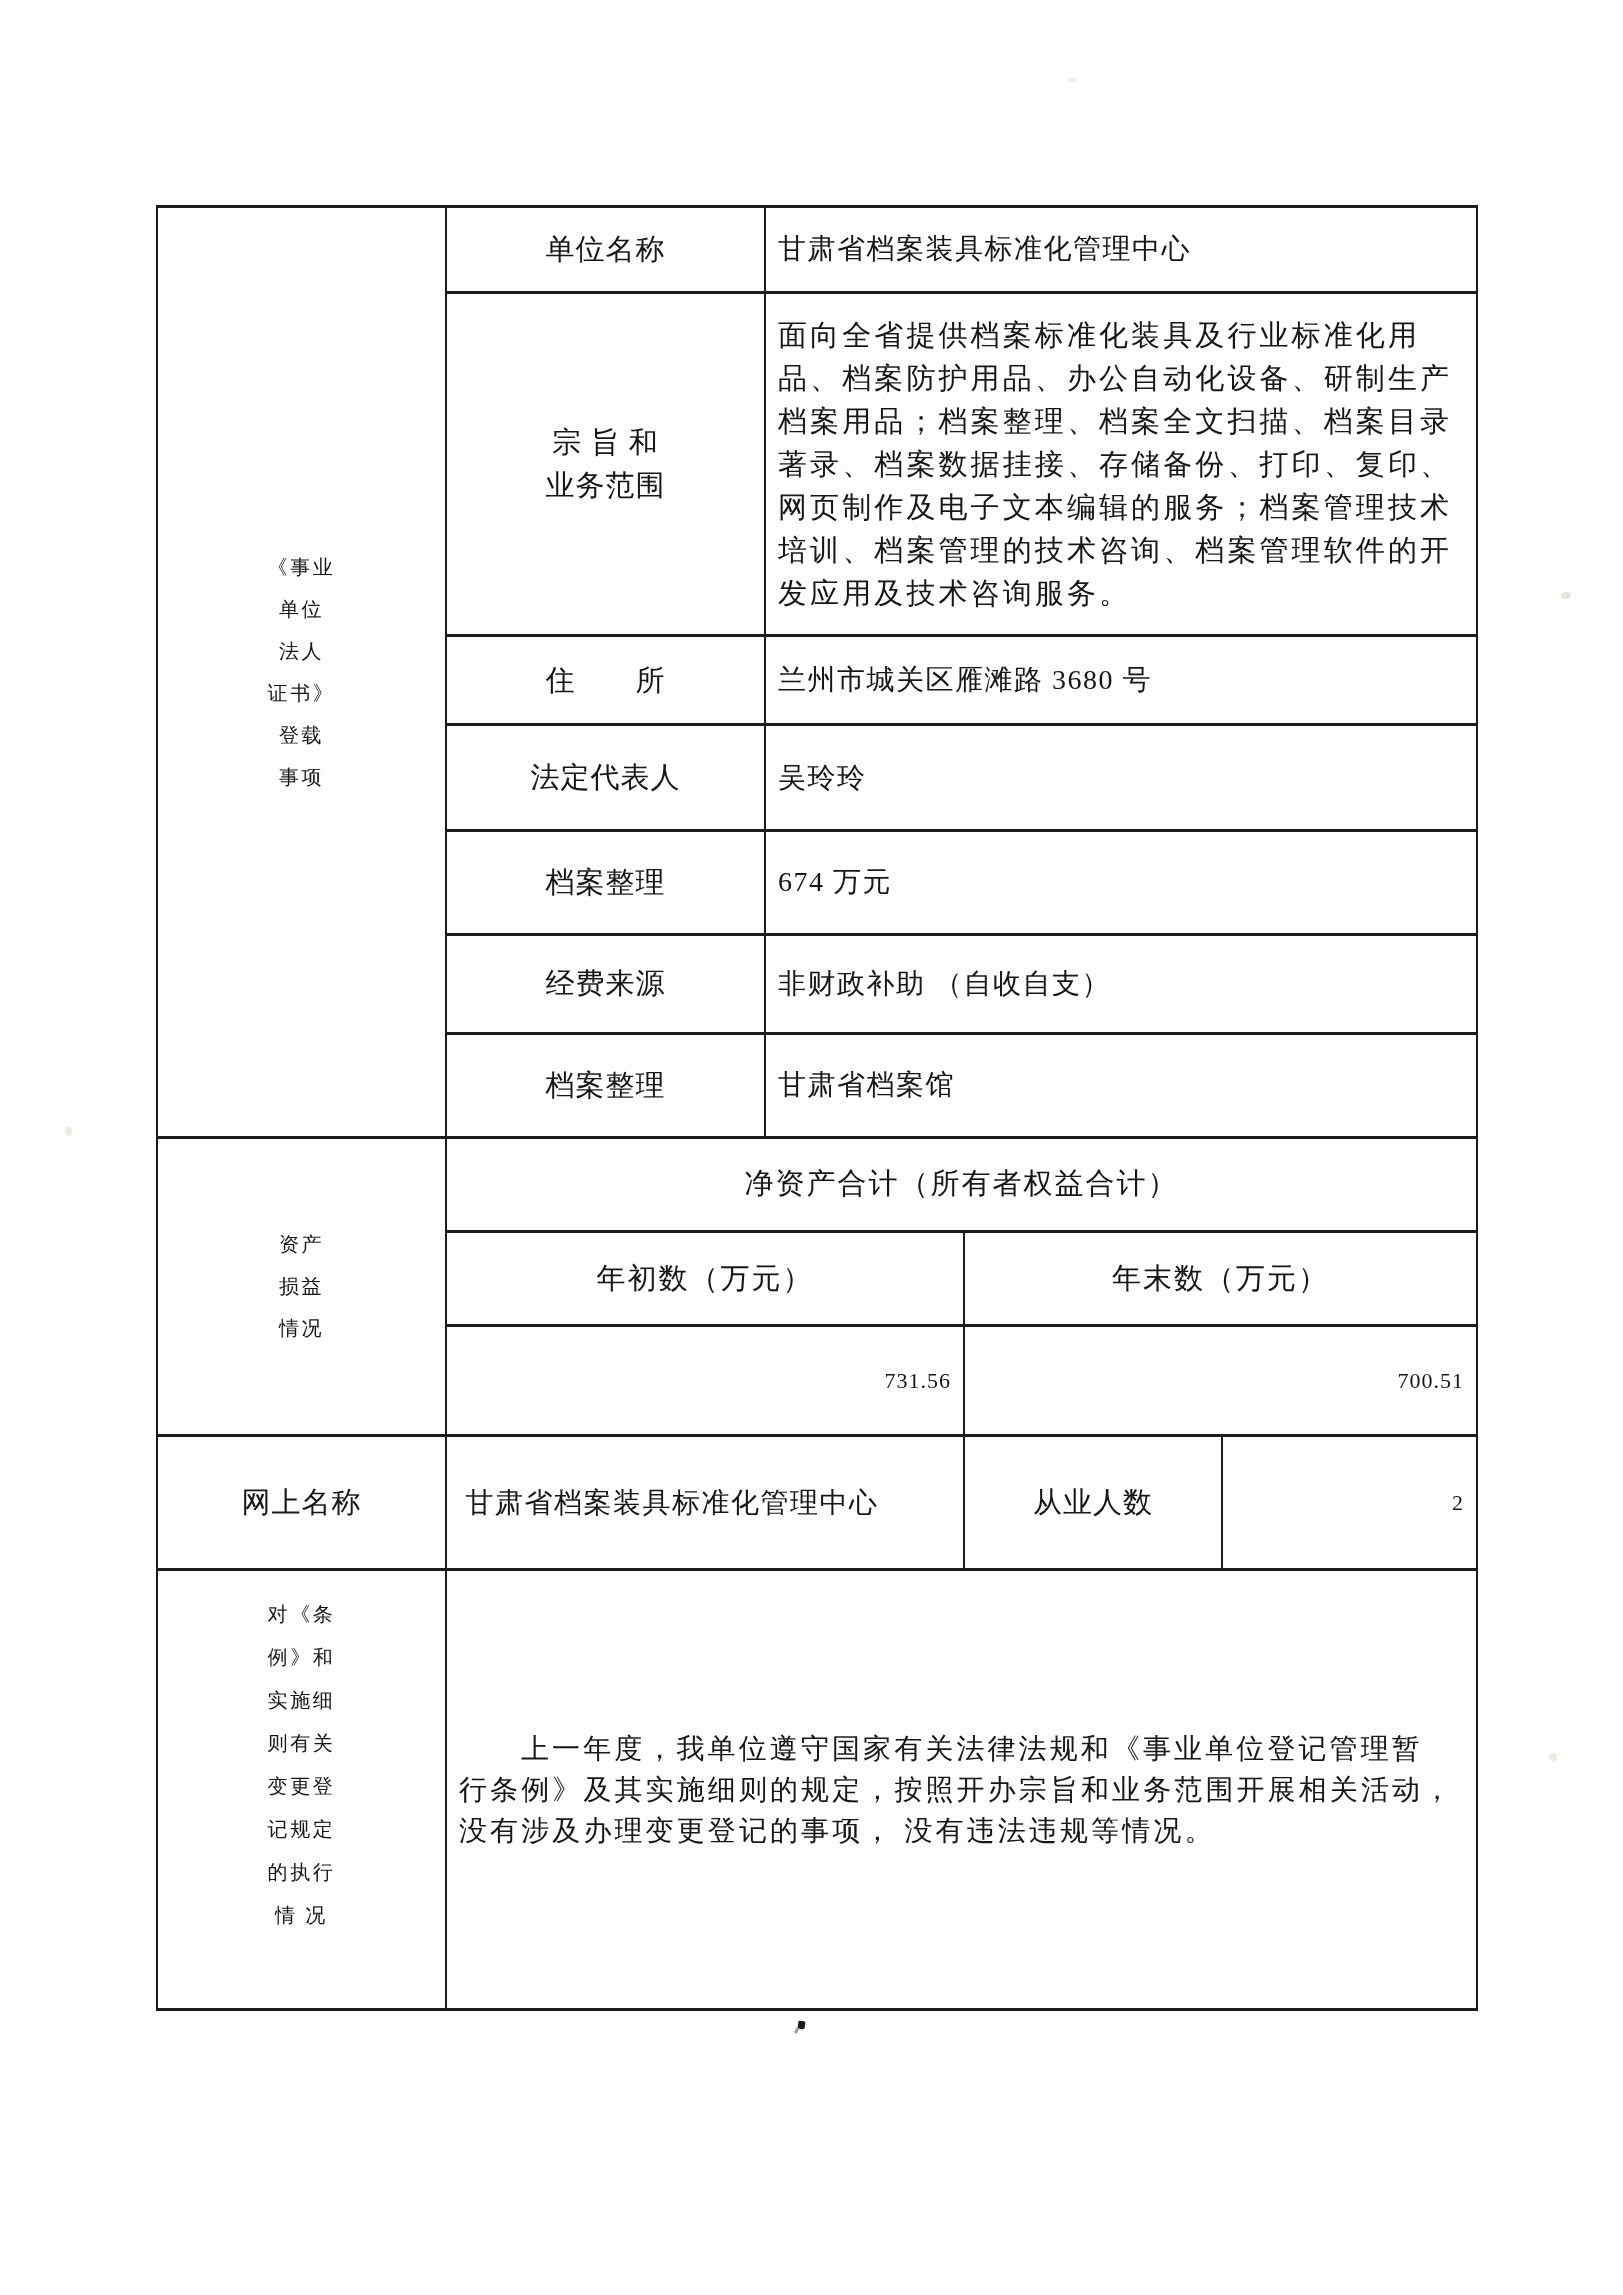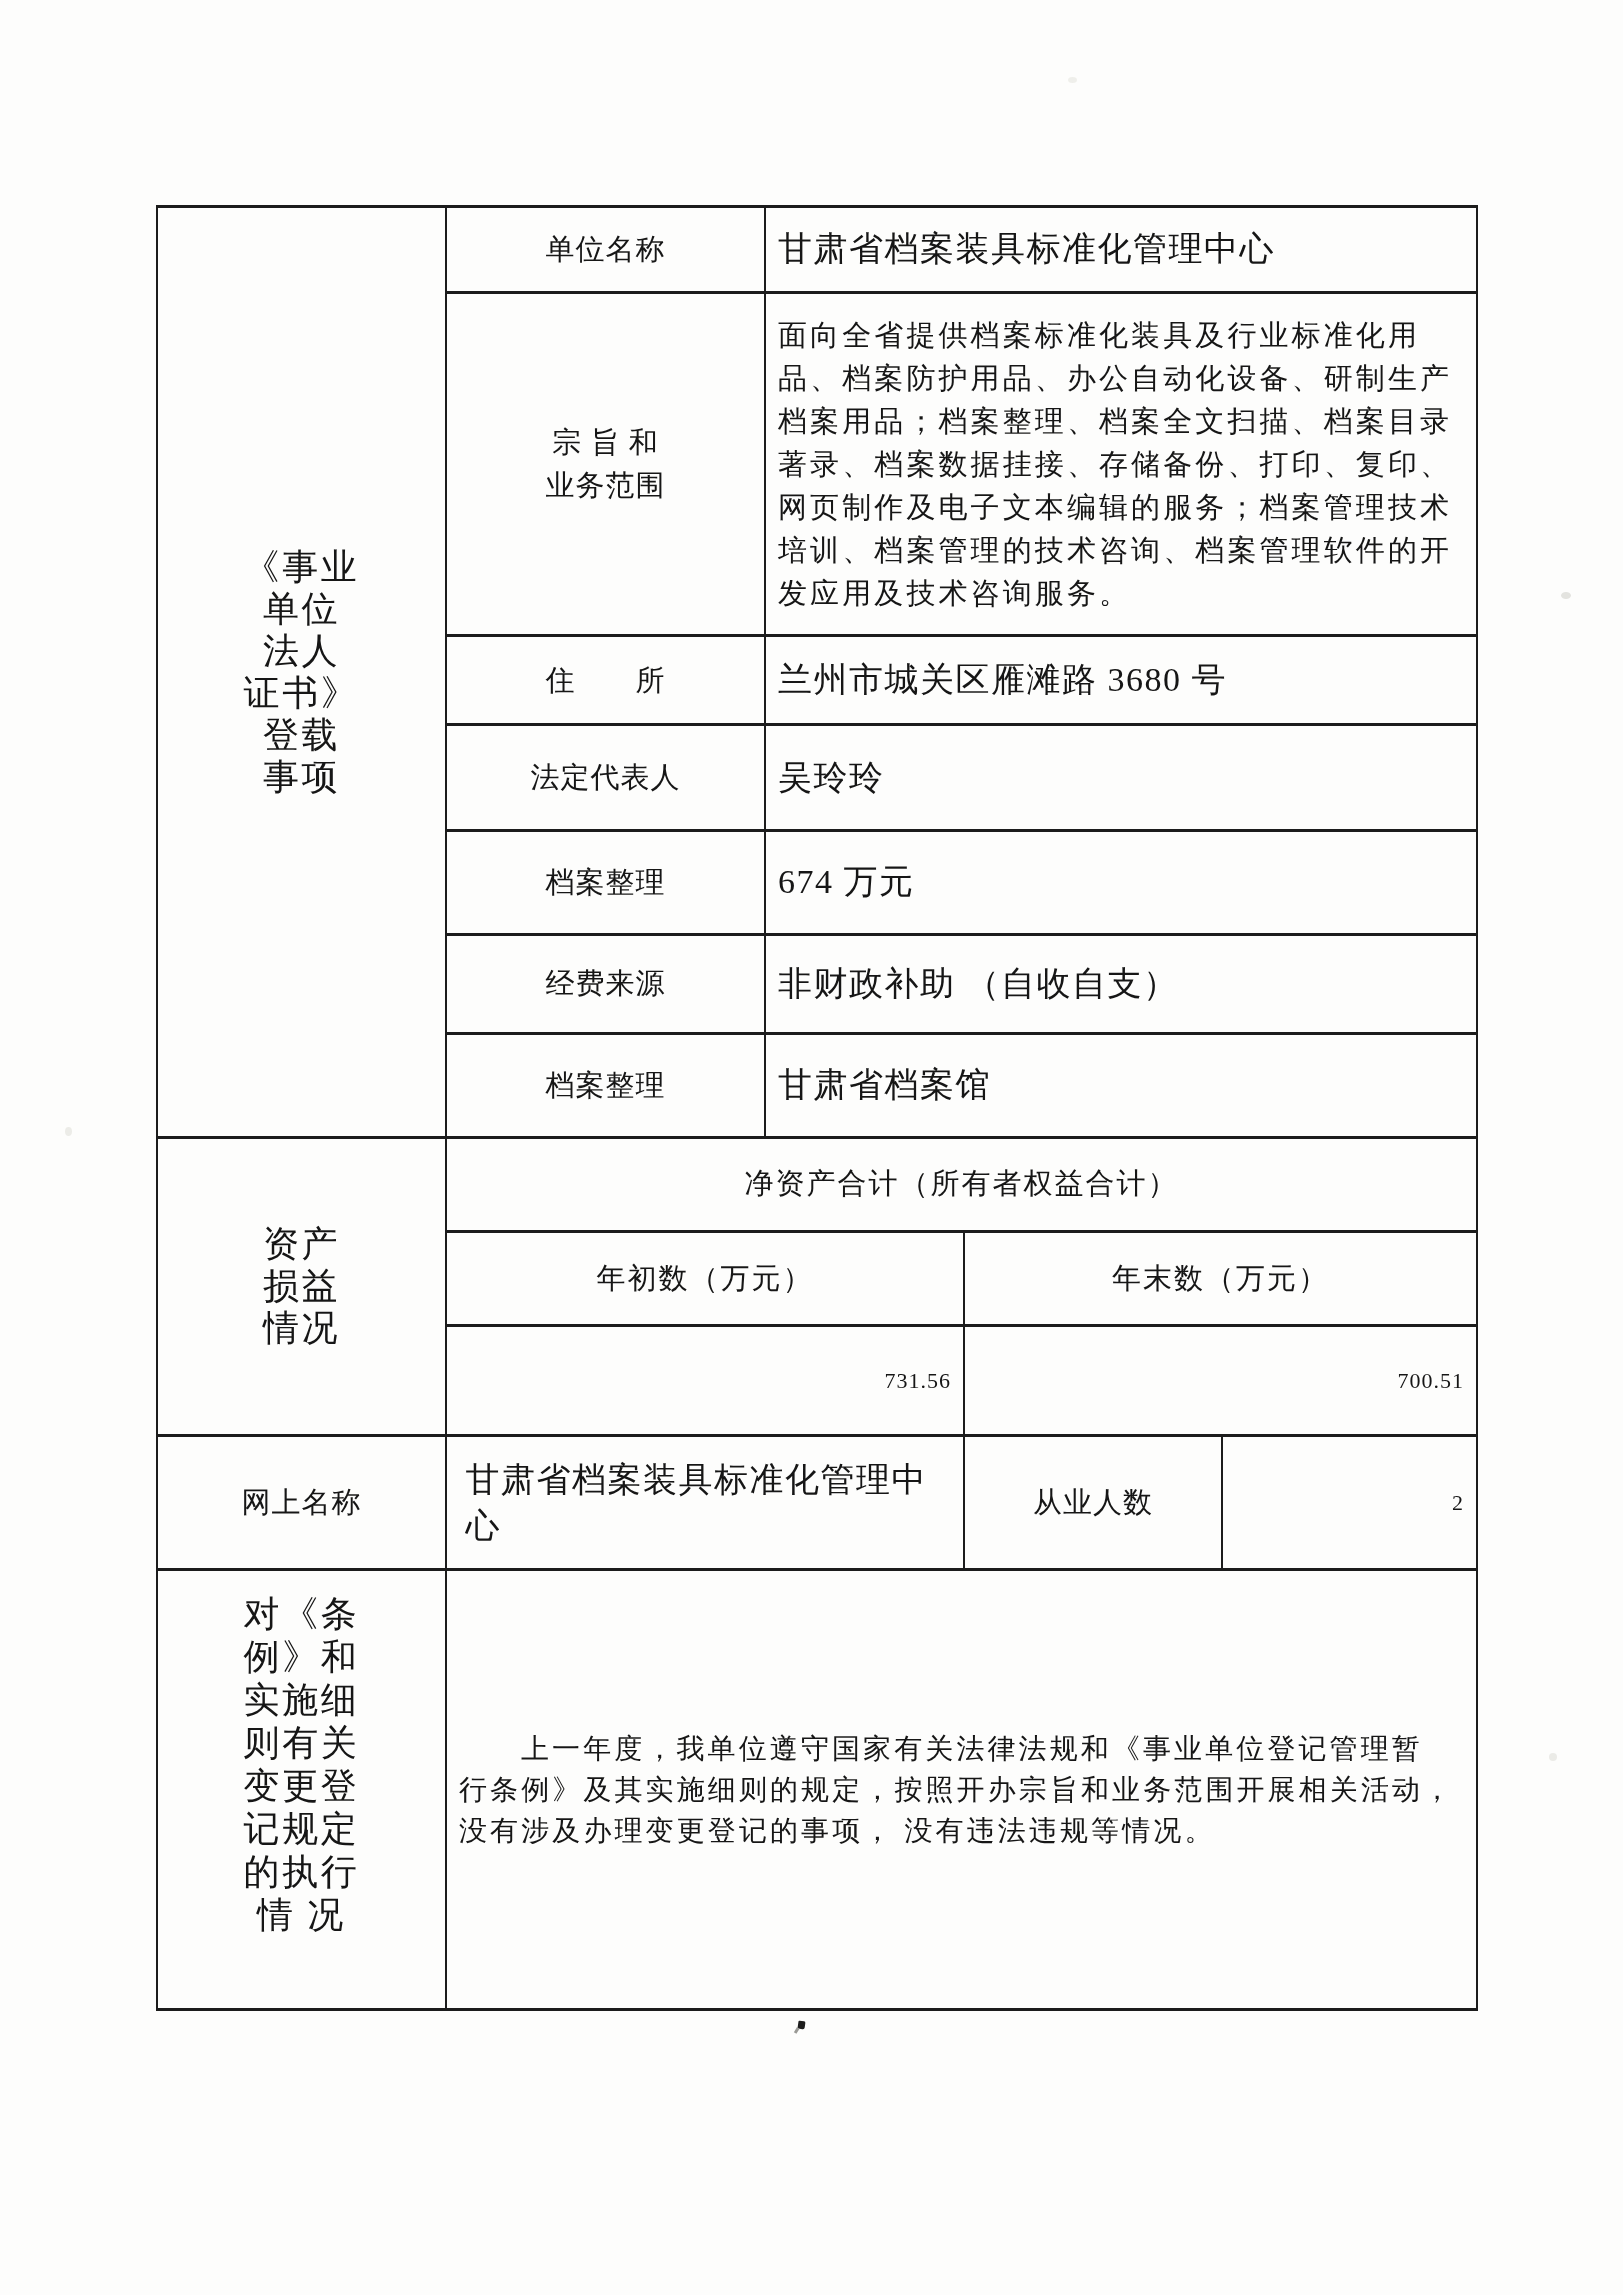--- a/index.html
+++ b/index.html
@@ -35,41 +35,41 @@
     border-top-width: 3.6px;
     border-bottom-width: 3.6px;
     padding: 12px;
     vertical-align: middle;
     overflow: hidden;
   }
   
   .side-label {
     text-align: center;
     white-space: pre-line;
-    font-size: 36px;
+    font-size: 20px;
     line-height: 42px;
     letter-spacing: 2.6px;
   }
   .side-label.tall {
     line-height: 43px;
     padding-bottom: 61px;
   }
   
   .lbl {
     text-align: center;
     font-size: 29px;
     letter-spacing: 1px;
     white-space: pre-line;
     line-height: 43px;
   }
   
   .val {
     text-align: left;
     padding-left: 21.5px;
-    font-size: 34px;
+    font-size: 28px;
     letter-spacing: 1.5px;
   }
   
   .purpose {
     vertical-align: middle;
     text-align: left;
     padding: 5.1px 7.2px 3.1px 19.4px;
     font-size: 29px;
     line-height: 43px;
     letter-spacing: 3.1px;

